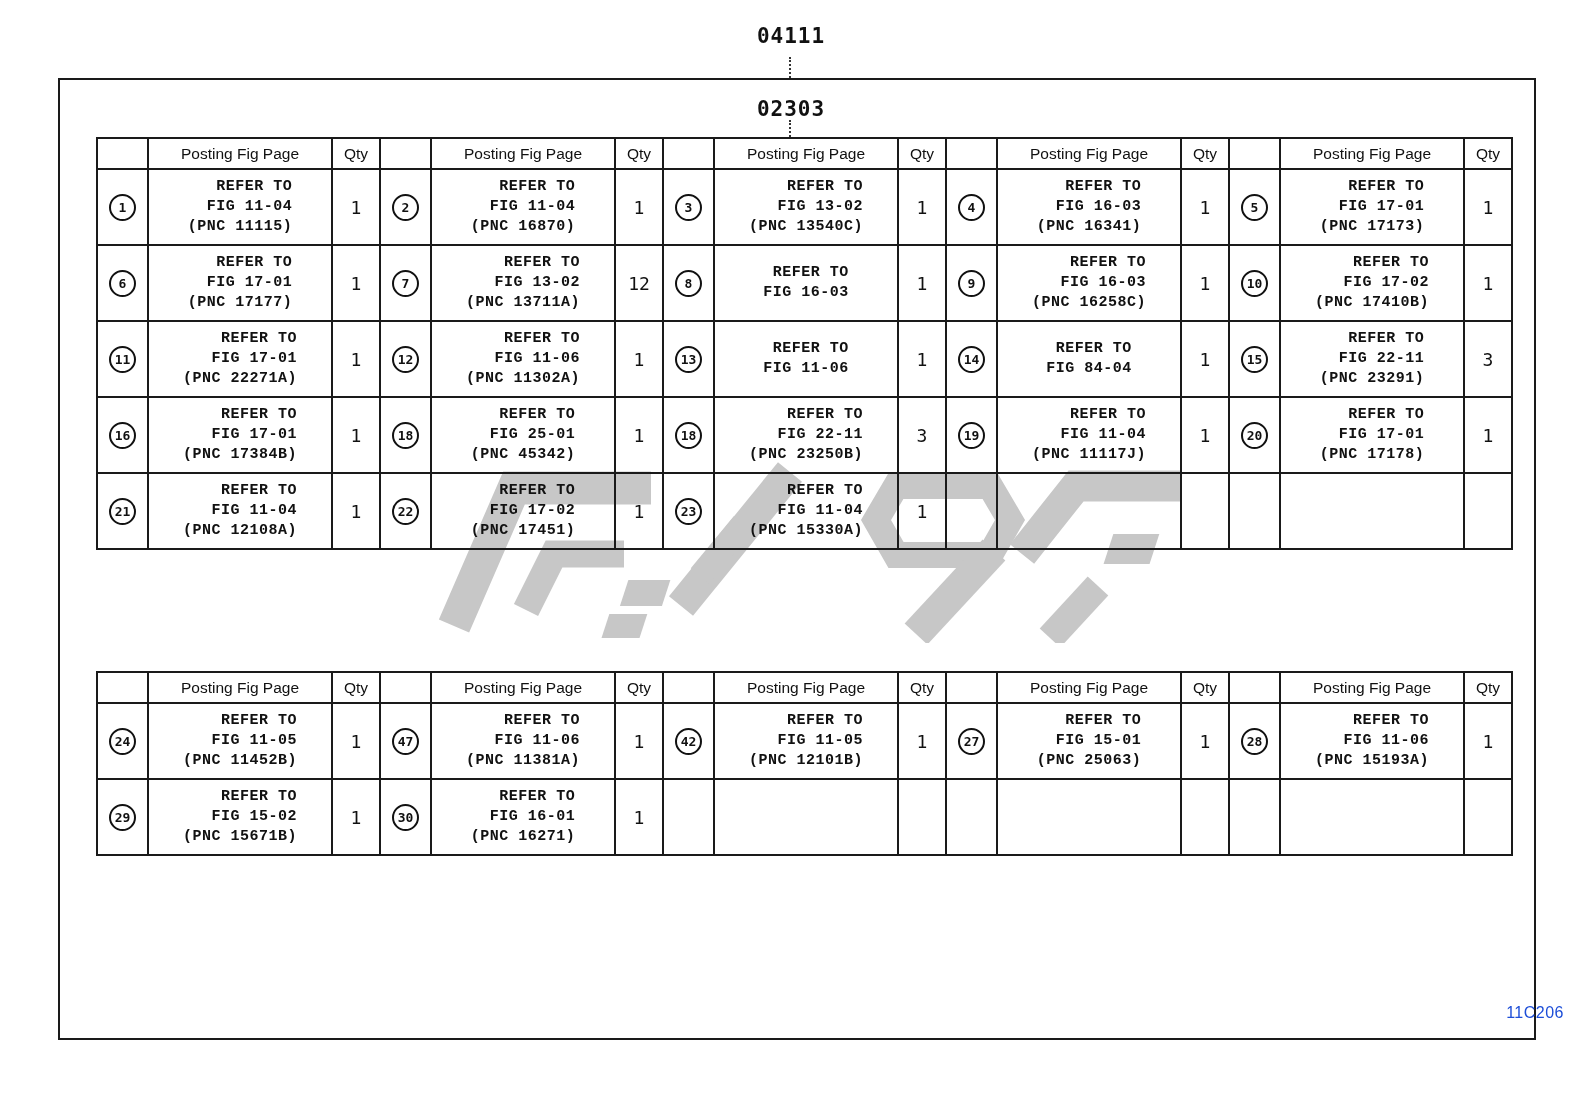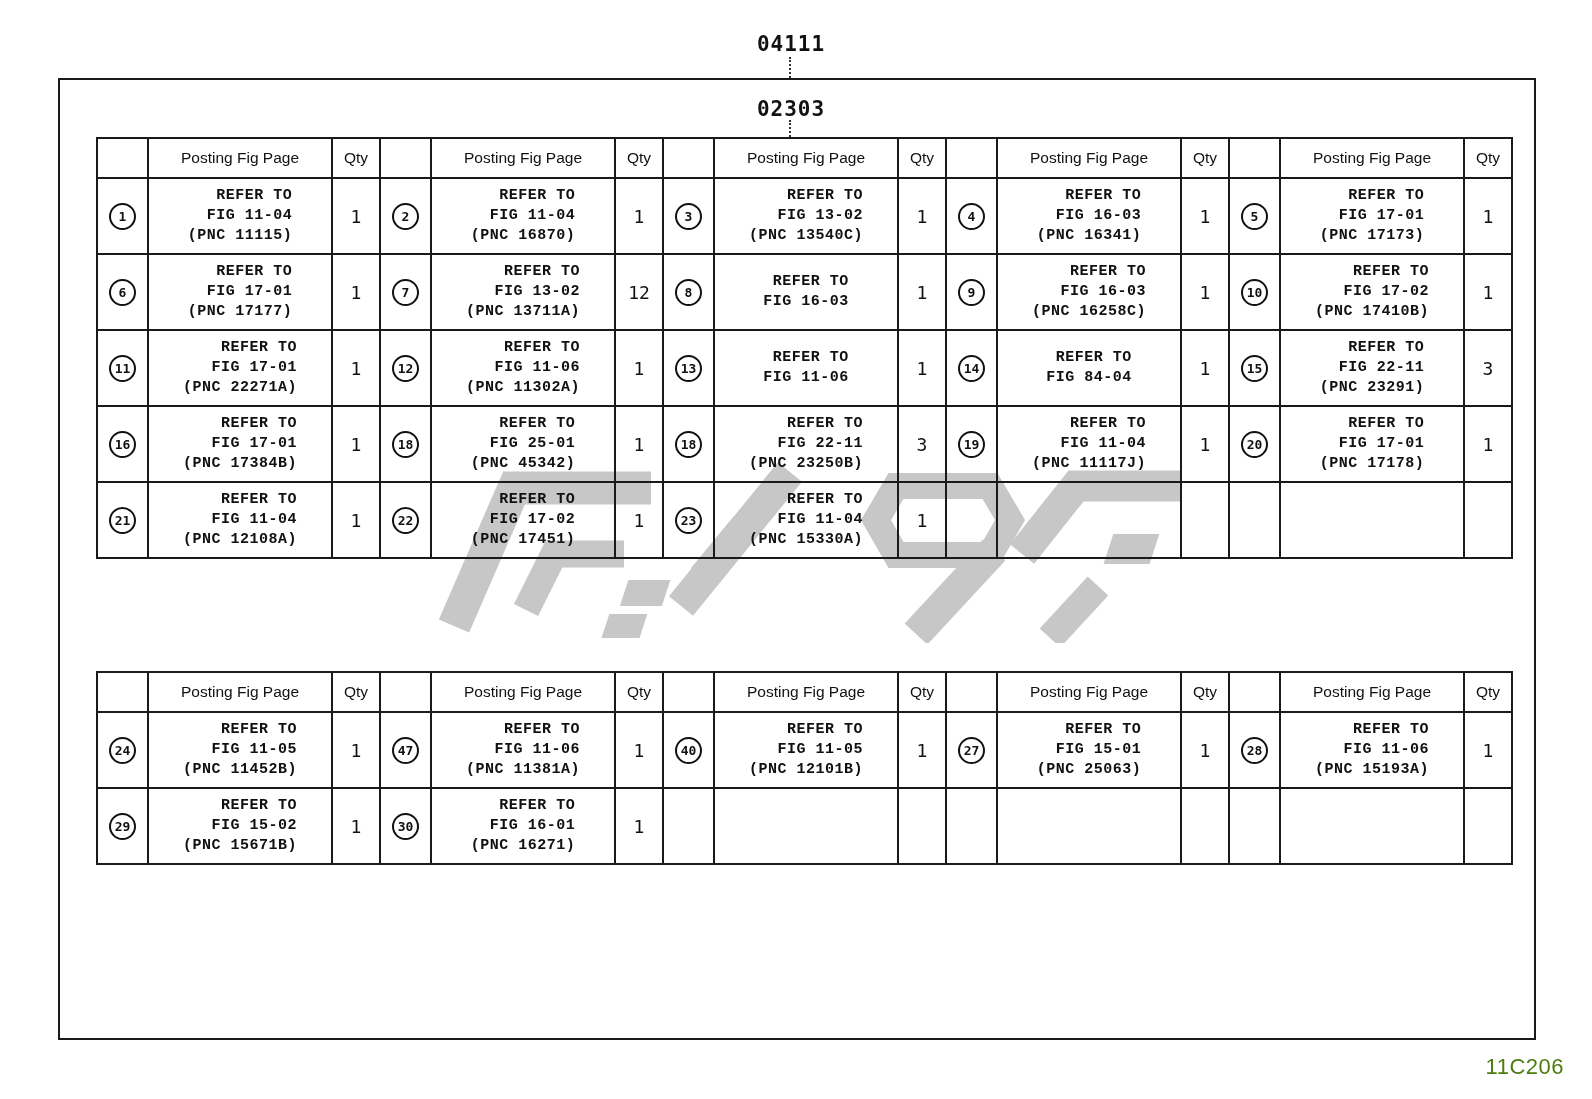--- a/index.html
+++ b/index.html
@@ -49,21 +49,21 @@
   }
   #table-upper{top:137px;}
   #table-lower{top:671px;}
   table.ref-table th, table.ref-table td{
     border:2px solid #1a1a1a;
     padding:0;
     background:transparent;
     text-align:center;
     vertical-align:middle;
   }
-  table.ref-table thead tr{height:40px;}
+  table.ref-table thead tr{height:31px;}
   table.ref-table tbody tr{height:76px;}
   th.hdr{
     font-family:"Liberation Sans", sans-serif;
     font-weight:400;
     font-size:15.5px;
     color:#111;
   }
   .num-circle{
     display:inline-flex;
     align-items:center;
@@ -87,33 +87,33 @@
     letter-spacing:0.5px;
     white-space:nowrap;
   }
   td.qty-cell{
     font-family:"DejaVu Sans Mono", monospace;
     font-weight:400;
     font-size:18px;
   }
   #page-code{
     position:absolute;
-    right:28px;top:1054px;
+    right:28px;top:1004px;
     font-family:"Liberation Sans", sans-serif;
-    font-size:22px;
-    color:#4d7c0f;
+    font-size:16px;
+    color:#1d4ed8;
     letter-spacing:0.5px;
   }
 </style>
 </head>
 <body>
 
 <div id="canvas">
 
-  <div class="part-label" style="left:791px;top:32px;">04111</div>
+  <div class="part-label" style="left:791px;top:24px;">04111</div>
   <div class="tick" style="left:789px;top:57px;height:21px;"></div>
 
   <div id="outer-frame"></div>
 
   <div class="part-label" style="left:791px;top:97px;">02303</div>
   <div class="tick" style="left:789px;top:120px;height:17px;"></div>
 
   <svg id="watermark" viewBox="0 0 748 185" aria-hidden="true">
     <g stroke="#c7c7c7" fill="none" stroke-linecap="butt" stroke-linejoin="miter">
 
@@ -300,21 +300,21 @@
         </tr>
       </thead>
       <tbody>
         <tr>
           <td><span class="num-circle">24</span></td>
           <td><div class="lines-block"><div>REFER TO</div><div>FIG 11-05</div><div>(PNC 11452B)</div></div></td>
           <td class="qty-cell">1</td>
           <td><span class="num-circle">47</span></td>
           <td><div class="lines-block"><div>REFER TO</div><div>FIG 11-06</div><div>(PNC 11381A)</div></div></td>
           <td class="qty-cell">1</td>
-          <td><span class="num-circle">40</span></td>
+          <td><span class="num-circle">42</span></td>
           <td><div class="lines-block"><div>REFER TO</div><div>FIG 11-05</div><div>(PNC 12101B)</div></div></td>
           <td class="qty-cell">1</td>
           <td><span class="num-circle">27</span></td>
           <td><div class="lines-block"><div>REFER TO</div><div>FIG 15-01</div><div>(PNC 25063)</div></div></td>
           <td class="qty-cell">1</td>
           <td><span class="num-circle">28</span></td>
           <td><div class="lines-block"><div>REFER TO</div><div>FIG 11-06</div><div>(PNC 15193A)</div></div></td>
           <td class="qty-cell">1</td>
         </tr>
         <tr>

